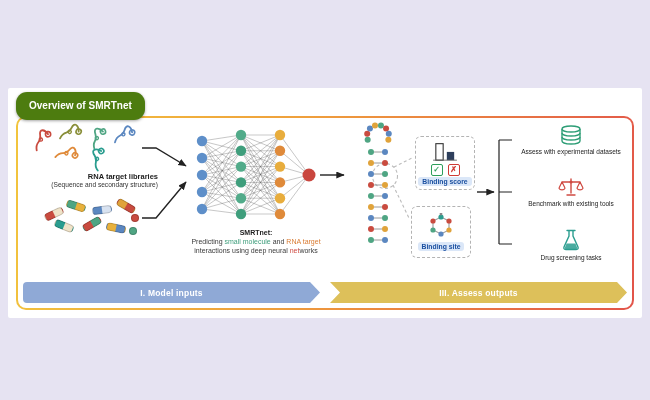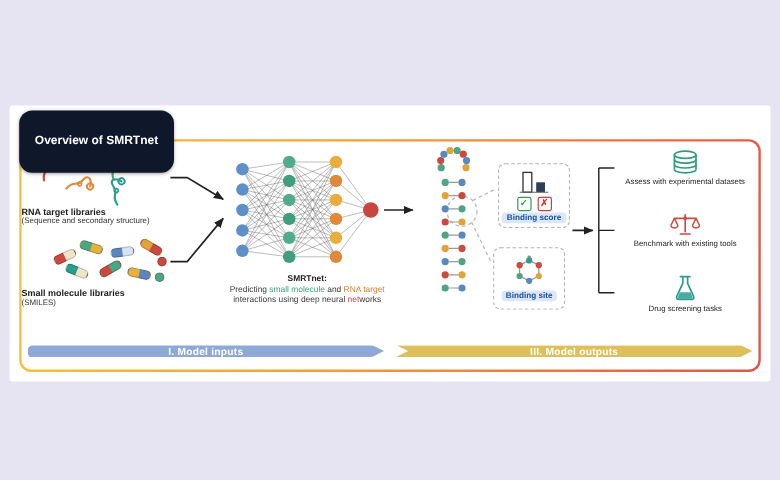--- a/index.html
+++ b/index.html
@@ -1,51 +1,51 @@
 <!DOCTYPE html>
 <html><head>
 <meta charset="utf-8">
 <style>
   html,body{margin:0;padding:0;background:#cfcde0;}
   .stage{position:relative;width:650px;height:400px;background:#e6e3f2;font-family:"Liberation Sans",sans-serif;overflow:hidden;}
   .panel{position:absolute;left:8px;top:88px;width:634px;height:230px;background:#ffffff;border-radius:2px;}
-  .badge{position:absolute;left:8px;top:4px;height:20px;line-height:20px;background:#0f172a;color:#fff;
-         font-size:10px;font-weight:bold;padding:16px 13px;border-radius:11px;box-shadow:0 1px 3px rgba(0,0,0,.35);z-index:5;}
+  .badge{position:absolute;left:8px;top:4px;height:20px;line-height:20px;background:#4d7c0f;color:#fff;
+         font-size:10px;font-weight:bold;padding:4px 13px;border-radius:11px;box-shadow:0 1px 3px rgba(0,0,0,.35);z-index:5;}
   .frame{position:absolute;left:8px;top:28px;width:618px;height:194px;border-radius:10px;
          background:linear-gradient(100deg,#f2c53d,#ef9f3c 45%,#e2544a);padding:2px;box-sizing:border-box;}
   .frame-inner{position:relative;width:614px;height:190px;background:#fff;border-radius:8px;}
   .connectors{position:absolute;left:0;top:0;width:614px;height:162px;pointer-events:none;}
 
   .cluster{position:absolute;}
   .rna-g{position:absolute;width:24px;height:24px;}
   .cap{position:absolute;width:20px;height:8px;border-radius:4px;border:0.5px solid rgba(0,0,0,.18);box-sizing:border-box;}
   .pillc{position:absolute;width:8px;height:8px;border-radius:50%;border:0.5px solid rgba(0,0,0,.18);box-sizing:border-box;}
 
-  .lib-label{position:absolute;width:140px;text-align:left;font-size:7.5px;font-weight:bold;color:#1c1c1c;line-height:1.25;}
+  .lib-label{position:absolute;width:140px;text-align:right;font-size:7.5px;font-weight:bold;color:#1c1c1c;line-height:1.25;}
   .lib-sub{font-weight:normal;font-size:6.6px;color:#333;}
 
   .nn-svg{position:absolute;left:176px;top:10px;}
   .hp-svg{position:absolute;left:333px;top:2px;}
 
   .nn-caption{position:absolute;left:163px;top:110px;width:150px;text-align:center;font-size:7px;color:#3a3a3a;line-height:1.3;}
   .nn-caption .t{font-weight:bold;color:#222;}
 
   .dash-box{position:absolute;border:1.2px dashed #b3b3b3;border-radius:6px;background:#fff;box-sizing:border-box;
             display:flex;flex-direction:column;align-items:center;justify-content:space-evenly;padding:2px;}
   .tag{font-size:6.8px;font-weight:bold;color:#1a4fa0;background:#dbe7f8;padding:1px 4px;border-radius:3px;white-space:nowrap;}
   .checks{display:flex;gap:5px;}
   .ck{width:10px;height:10px;border:1.2px solid;border-radius:2px;font-size:8px;line-height:10px;text-align:center;font-weight:bold;box-sizing:content-box;}
   .ck.ok{color:#2e9e5b;border-color:#2e9e5b;}
   .ck.no{color:#cf3b35;border-color:#cf3b35;}
 
   .apps{position:absolute;left:494px;top:0;width:118px;height:162px;}
   .app{position:absolute;left:0;width:118px;display:flex;flex-direction:column;align-items:center;gap:2px;}
   .app .lbl{font-size:6.5px;color:#1c1c1c;text-align:center;white-space:nowrap;}
 
-  .banners{position:absolute;left:5px;right:5px;bottom:5px;height:21px;display:flex;gap:10px;align-items:center;}
+  .banners{position:absolute;left:5px;right:5px;bottom:5px;height:21px;display:flex;gap:10px;}
   .banner{flex:1;display:flex;align-items:center;justify-content:center;color:#fff;font-size:8.5px;font-weight:bold;letter-spacing:.2px;}
   .banner.first{clip-path:polygon(0 0,calc(100% - 10px) 0,100% 50%,calc(100% - 10px) 100%,0 100%);border-radius:4px 0 0 4px;}
   .banner.mid{clip-path:polygon(0 0,calc(100% - 10px) 0,100% 50%,calc(100% - 10px) 100%,0 100%,10px 50%);}
   .banner.last{clip-path:polygon(0 0,100% 0,100% 100%,0 100%,10px 50%);border-radius:0 4px 4px 0;}
 </style>
 </head>
 <body>
 
 <div class="stage">
   <div class="panel">
@@ -111,24 +111,20 @@
         <div class="cluster" style="left:26px;top:84px;width:96px;height:34px;">
           <div class="cap" style="left:0;top:8px;transform:rotate(-25deg);background:linear-gradient(90deg,#c94b3f 0 50%,#f0e3c8 50% 100%);"></div>
           <div class="cap" style="left:22px;top:0;transform:rotate(18deg);background:linear-gradient(90deg,#4fa583 0 50%,#e8b13c 50% 100%);"></div>
           <div class="cap" style="left:48px;top:4px;transform:rotate(-8deg);background:linear-gradient(90deg,#5b87c0 0 50%,#d8e2f0 50% 100%);"></div>
           <div class="cap" style="left:72px;top:0;transform:rotate(30deg);background:linear-gradient(90deg,#e0a33b 0 50%,#c94b3f 50% 100%);"></div>
           <div class="cap" style="left:10px;top:20px;transform:rotate(22deg);background:linear-gradient(90deg,#2a9d8f 0 50%,#f0e3c8 50% 100%);"></div>
           <div class="cap" style="left:38px;top:18px;transform:rotate(-30deg);background:linear-gradient(90deg,#c94b3f 0 50%,#4fa583 50% 100%);"></div>
           <div class="cap" style="left:62px;top:22px;transform:rotate(12deg);background:linear-gradient(90deg,#e8b13c 0 50%,#5b87c0 50% 100%);"></div>
           <div class="pillc" style="left:87px;top:12px;background:#c94b3f;"></div>
           <div class="pillc" style="left:85px;top:25px;background:#4fa583;"></div>
-        </div>
-        <div class="lib-label" style="left:0;top:122px;">
-          <div>Small molecule libraries</div>
-          <div class="lib-sub">(SMILES)</div>
         </div>
 
         <svg id="nn-svg" class="nn-svg" width="122" height="94" viewBox="0 0 122 94">
             <line x1="8" y1="13" x2="47" y2="7" stroke="#5a5a5a" stroke-width="0.45" opacity="0.75"></line>
             <line x1="8" y1="13" x2="47" y2="22.8" stroke="#5a5a5a" stroke-width="0.45" opacity="0.75"></line>
             <line x1="8" y1="13" x2="47" y2="38.6" stroke="#5a5a5a" stroke-width="0.45" opacity="0.75"></line>
             <line x1="8" y1="13" x2="47" y2="54.4" stroke="#5a5a5a" stroke-width="0.45" opacity="0.75"></line>
             <line x1="8" y1="13" x2="47" y2="70.2" stroke="#5a5a5a" stroke-width="0.45" opacity="0.75"></line>
             <line x1="8" y1="13" x2="47" y2="86" stroke="#5a5a5a" stroke-width="0.45" opacity="0.75"></line>
             <line x1="8" y1="30" x2="47" y2="7" stroke="#5a5a5a" stroke-width="0.45" opacity="0.75"></line>
@@ -310,19 +306,19 @@
               <path d="M5.6,15.5 h8.8 l1.5,3.4 q0.9,2 -1.2,2 H5.3 q-2.1,0 -1.2,-2 Z" fill="#2a9d8f" opacity="0.85"></path>
               <path d="M8,2.5 V8 L3.2,18.5 q-1.2,3 1.6,3 H15.2 q2.8,0 1.6,-3 L12,8 V2.5" fill="none" stroke="#2a9d8f" stroke-width="1.4"></path>
               <path d="M6,2.5 H14" stroke="#2a9d8f" stroke-width="1.4" stroke-linecap="round"></path>
             </svg>
             <div class="lbl">Drug screening tasks</div>
           </div>
         </div>
 
         <div class="banners">
           <div class="banner first" style="background: rgb(143, 169, 214);">I. Model inputs</div>
-          <div class="banner mid" style="background: rgb(221, 192, 90);">III. Model outputs</div>
+          <div class="banner mid" style="background: rgb(221, 192, 90);">III. Assess outputs</div>
         </div>
 
       </div>
     </div>
   </div>
 </div>
 
 </body></html>

